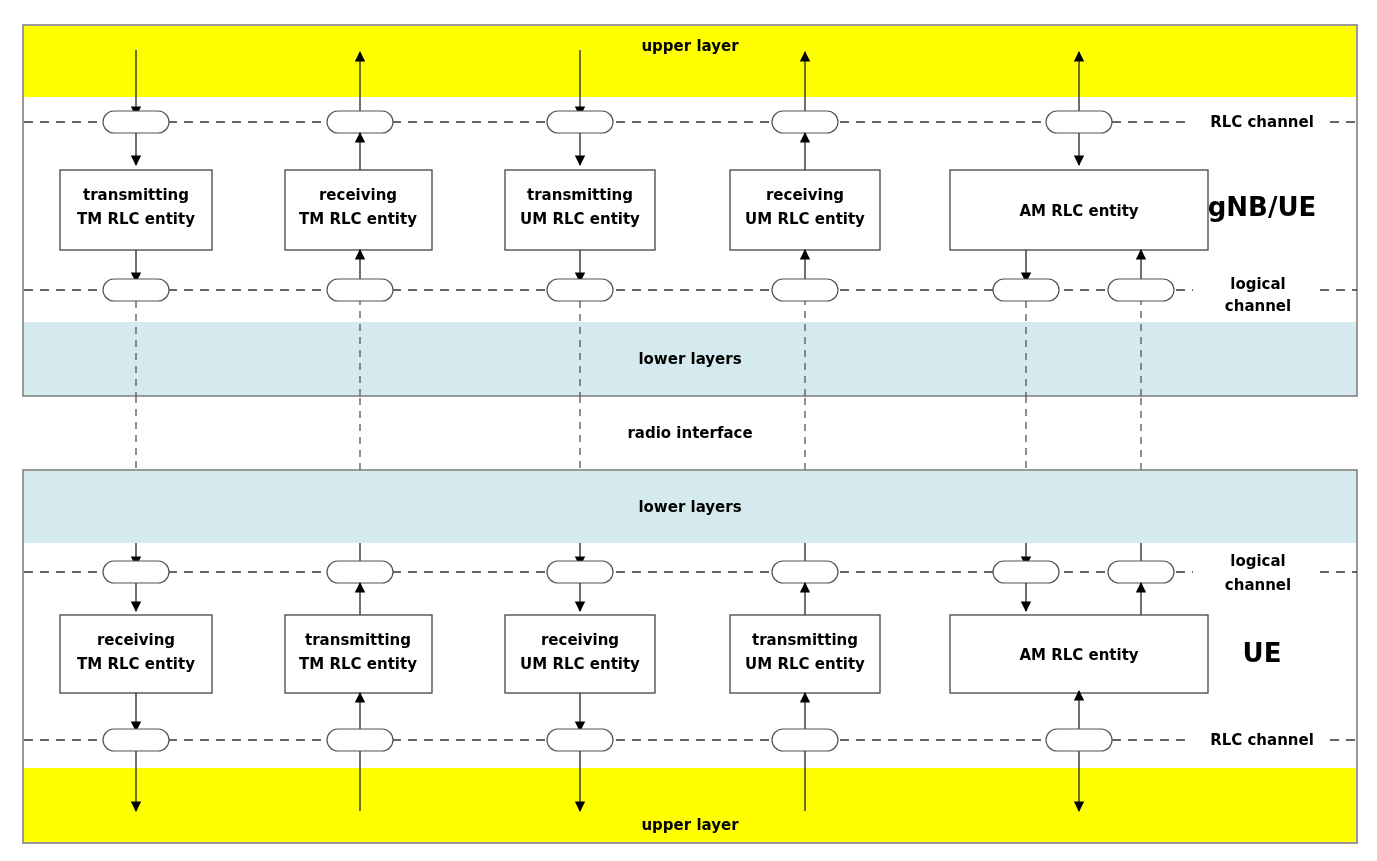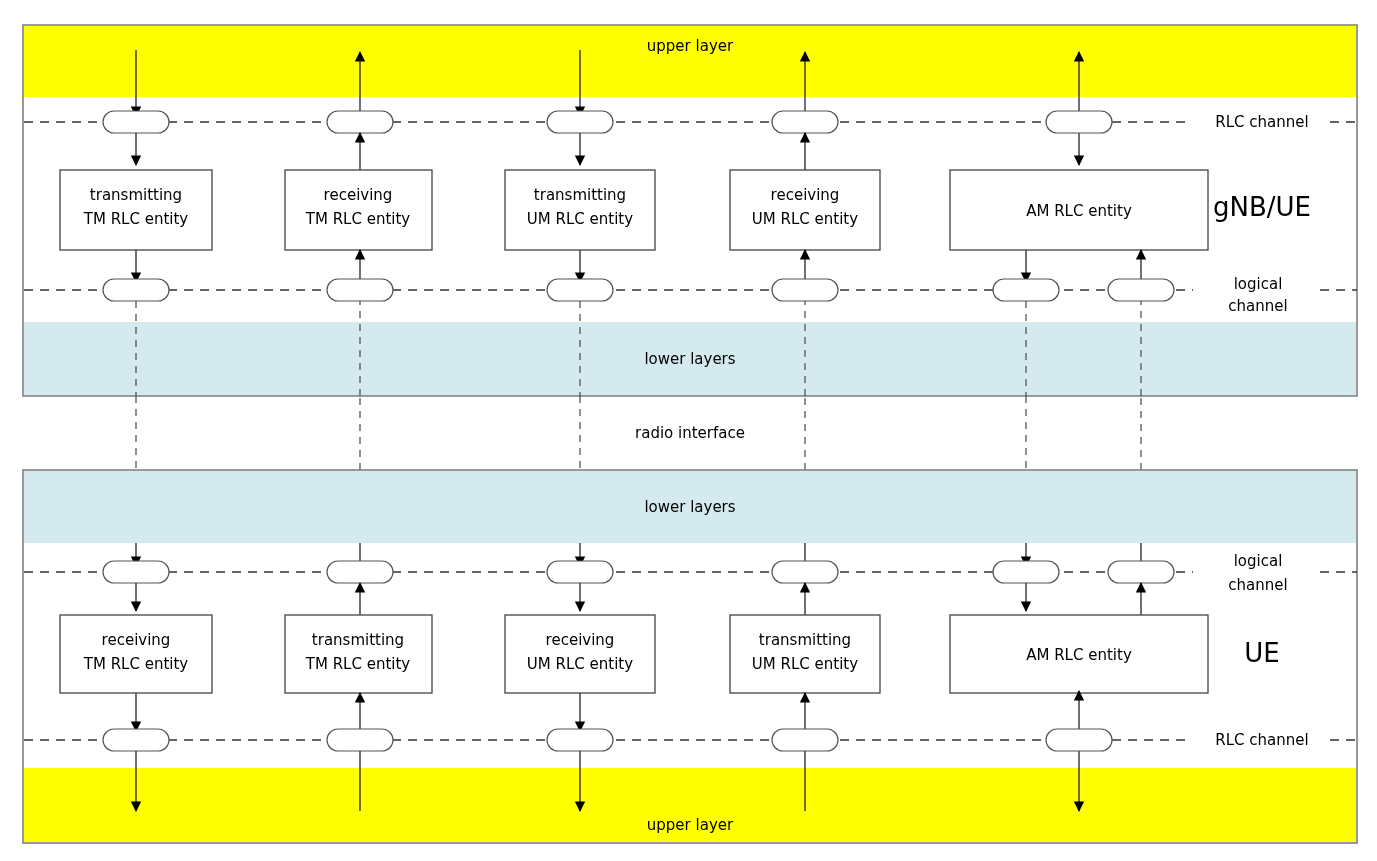--- a/index.html
+++ b/index.html
@@ -10,20 +10,21 @@
   body {
     width: 1377px;
     height: 861px;
     font-family: "DejaVu Sans", sans-serif;
     overflow: hidden;
   }
   #diagram-root {
     position: relative;
     width: 1377px;
     height: 861px;
+    font-weight: bold;
   }
   svg#rlc-svg {
     display: block;
     width: 1377px;
     height: 861px;
   }
   .panel-rect {
     fill: #ffffff;
     stroke: #808080;
     stroke-width: 1.6;

